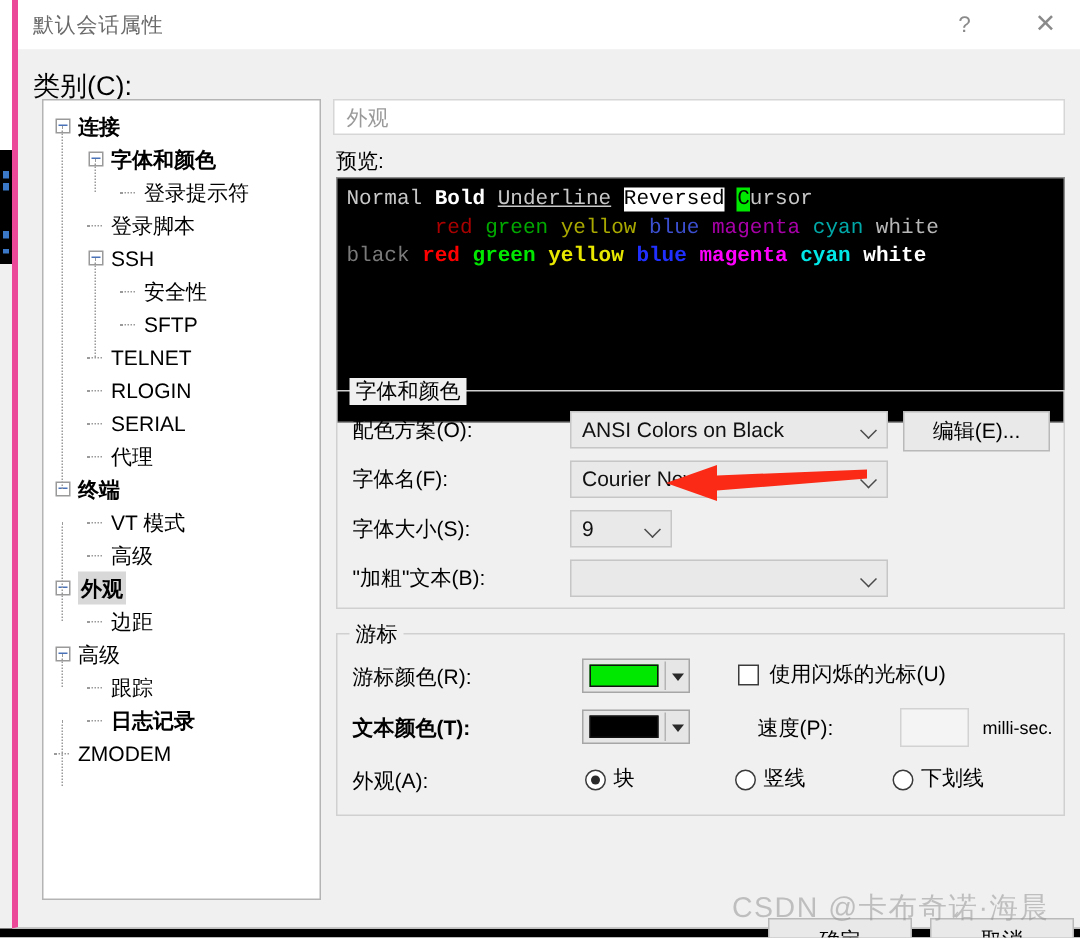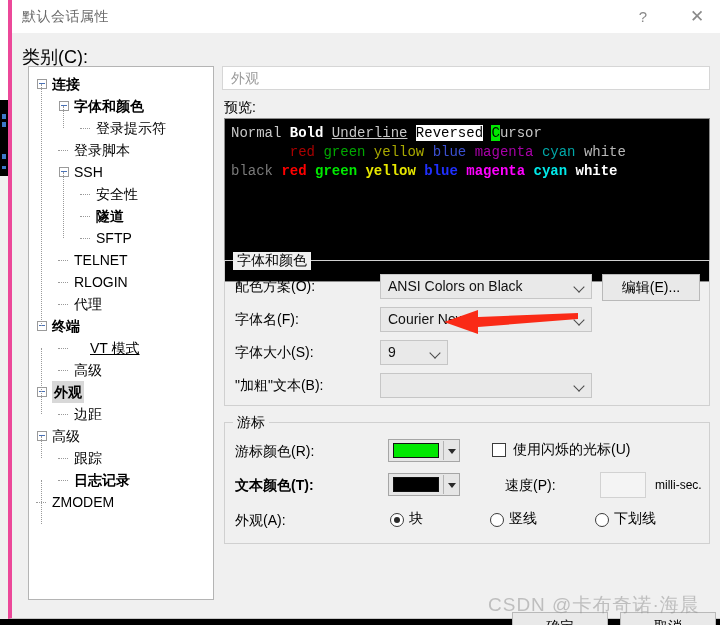--- a/index.html
+++ b/index.html
@@ -239,47 +239,47 @@
               <span class="tlabel" style="left: 45px;">登录脚本</span>
             </div>
             <div class="tnode" style="height: 22px;">
               <span class="expander" style="left: 30px;"></span>
               <span class="tlabel" style="left: 45px;">SSH</span>
             </div>
             <div class="tnode" style="height: 22px;">
               <span class="hline" style="left: 51px; top: 11px;"></span>
               <span class="tlabel" style="left: 67px;">安全性</span>
             </div>
-            <div class="tnode bold" style="height: 22px;">
-              <span class="hline" style="left: 51px; top: 11px;"></span>
-              <span class="tlabel" style="left: 67px;">隧道</span>
-            </div>
             <div class="tnode" style="height: 22px;">
               <span class="hline" style="left: 51px; top: 11px;"></span>
               <span class="tlabel" style="left: 67px;">SFTP</span>
             </div>
             <div class="tnode" style="height: 22px;">
               <span class="hline" style="left: 29px; top: 11px;"></span>
               <span class="tlabel" style="left: 45px;">TELNET</span>
             </div>
             <div class="tnode" style="height: 22px;">
               <span class="hline" style="left: 29px; top: 11px;"></span>
               <span class="tlabel" style="left: 45px;">RLOGIN</span>
             </div>
             <div class="tnode" style="height: 22px;">
               <span class="hline" style="left: 29px; top: 11px;"></span>
+              <span class="tlabel" style="left: 45px;">SERIAL</span>
+            </div>
+            <div class="tnode" style="height: 22px;">
+              <span class="hline" style="left: 29px; top: 11px;"></span>
               <span class="tlabel" style="left: 45px;">代理</span>
             </div>
             <div class="tnode bold" style="height: 22px;">
               <span class="expander" style="left: 8px;"></span>
               <span class="tlabel" style="left: 23px;">终端</span>
             </div>
             <div class="tnode" style="height: 22px;">
               <span class="hline" style="left: 29px; top: 11px;"></span>
-              <span class="tlabel" style="left: 61px; text-decoration: underline;">VT 模式</span>
+              <span class="tlabel" style="left: 45px;">VT 模式</span>
             </div>
             <div class="tnode" style="height: 22px;">
               <span class="hline" style="left: 29px; top: 11px;"></span>
               <span class="tlabel" style="left: 45px;">高级</span>
             </div>
             <div class="tnode bold" style="height: 22px;">
               <span class="expander" style="left: 8px;"></span>
               <span class="tlabel sel" style="left: 23px;">外观</span>
             </div>
             <div class="tnode" style="height: 22px;">

